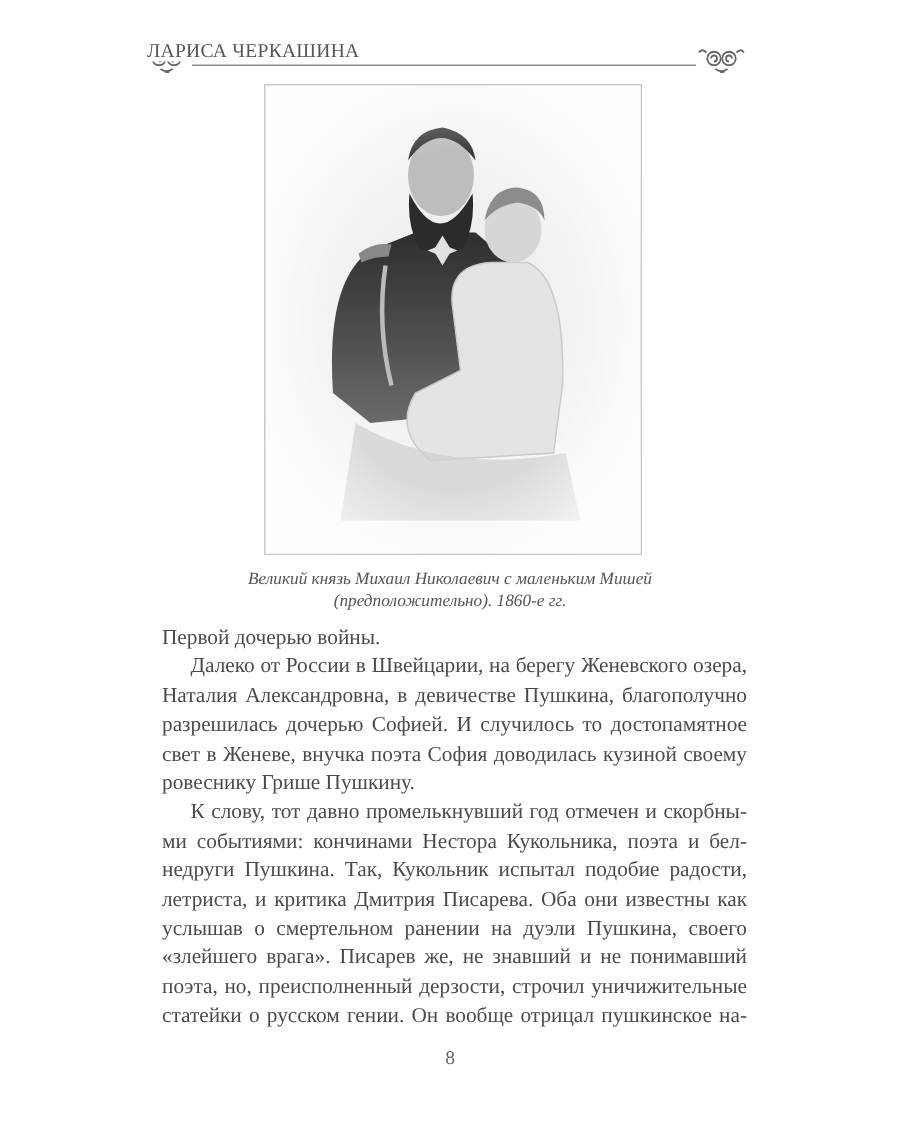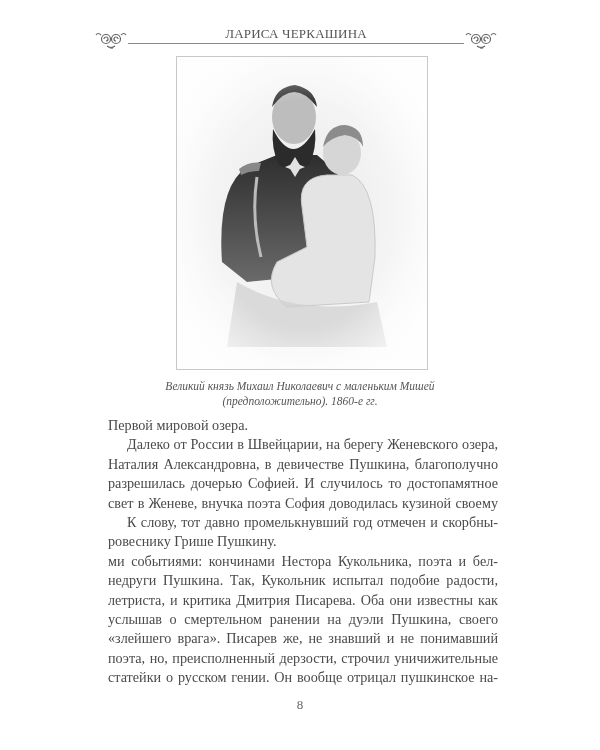--- a/index.html
+++ b/index.html
@@ -15,21 +15,21 @@
     position: absolute; top: 4px; width: 34px; height: 20px;
   }
   .ornament.left { left: 0; }
   .ornament.right { right: 0; }
   .header-rule {
     position: absolute; left: 34px; right: 34px; top: 17px;
     border-top: 1px solid #8a8a8a;
   }
   .header-title {
     position: absolute; left: 0; right: 0; top: 0;
-    text-align: center; font-size: 13px; letter-spacing: 0.2px;
+    text-align: left; font-size: 13px; letter-spacing: 0.2px;
     color: #555; background: transparent;
   }
   .header-title span { background: #fff; padding: 0 4px; }
 
   .photo {
     position: absolute; left: 176px; top: 56px; width: 252px; height: 314px;
     border: 1px solid #c8c8c8; box-sizing: border-box;
     background: radial-gradient(ellipse 60% 55% at 50% 48%, #e9e9e9 0%, #f4f4f4 60%, #fafafa 100%);
     overflow: hidden;
   }
@@ -131,27 +131,27 @@
     <div>&nbsp;</div>
   </div>
 </div>
 
 <div class="caption">
   <div>Великий князь Михаил Николаевич с маленьким Мишей</div>
   <div>(предположительно). 1860-е гг.</div>
 </div>
 
 <div class="body-text" id="body-text">
-    <span class="line last">Первой мировой озера.</span>
+    <span class="line last">Первой дочерью войны.</span>
     <span class="line indent">Далеко от России в Швейцарии, на берегу Женевского озера,</span>
     <span class="line">Наталия Александровна, в девичестве Пушкина, благополучно</span>
     <span class="line">разрешилась дочерью Софией. И случилось то достопамятное</span>
     <span class="line">свет в Женеве, внучка поэта София доводилась кузиной своему</span>
+    <span class="line last">ровеснику Грише Пушкину.</span>
     <span class="line indent">К слову, тот давно промелькнувший год отмечен и скорбны-</span>
-    <span class="line last">ровеснику Грише Пушкину.</span>
     <span class="line">ми событиями: кончинами Нестора Кукольника, поэта и бел-</span>
     <span class="line">недруги Пушкина. Так, Кукольник испытал подобие радости,</span>
     <span class="line">летриста, и критика Дмитрия Писарева. Оба они известны как</span>
     <span class="line">услышав о смертельном ранении на дуэли Пушкина, своего</span>
     <span class="line">«злейшего врага». Писарев же, не знавший и не понимавший</span>
     <span class="line">поэта, но, преисполненный дерзости, строчил уничижительные</span>
     <span class="line">статейки о русском гении. Он вообще отрицал пушкинское на-</span>
   </div>
 
 <div class="page-number">8</div>

